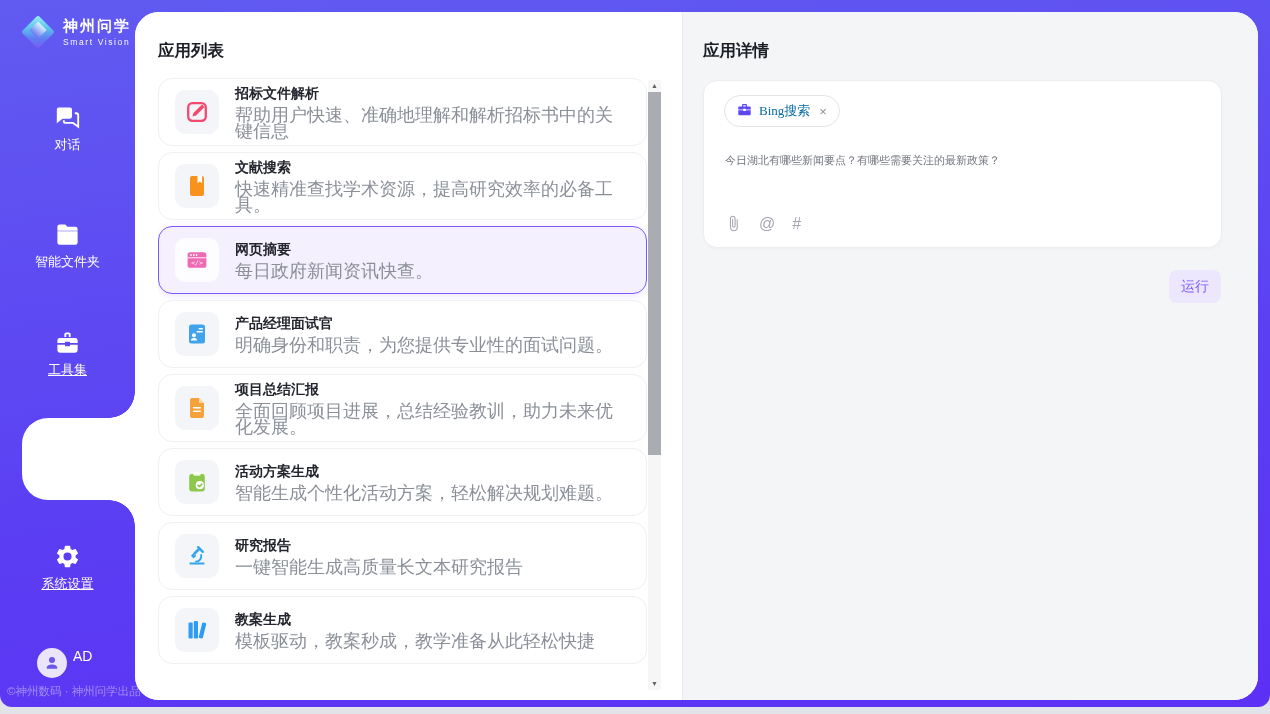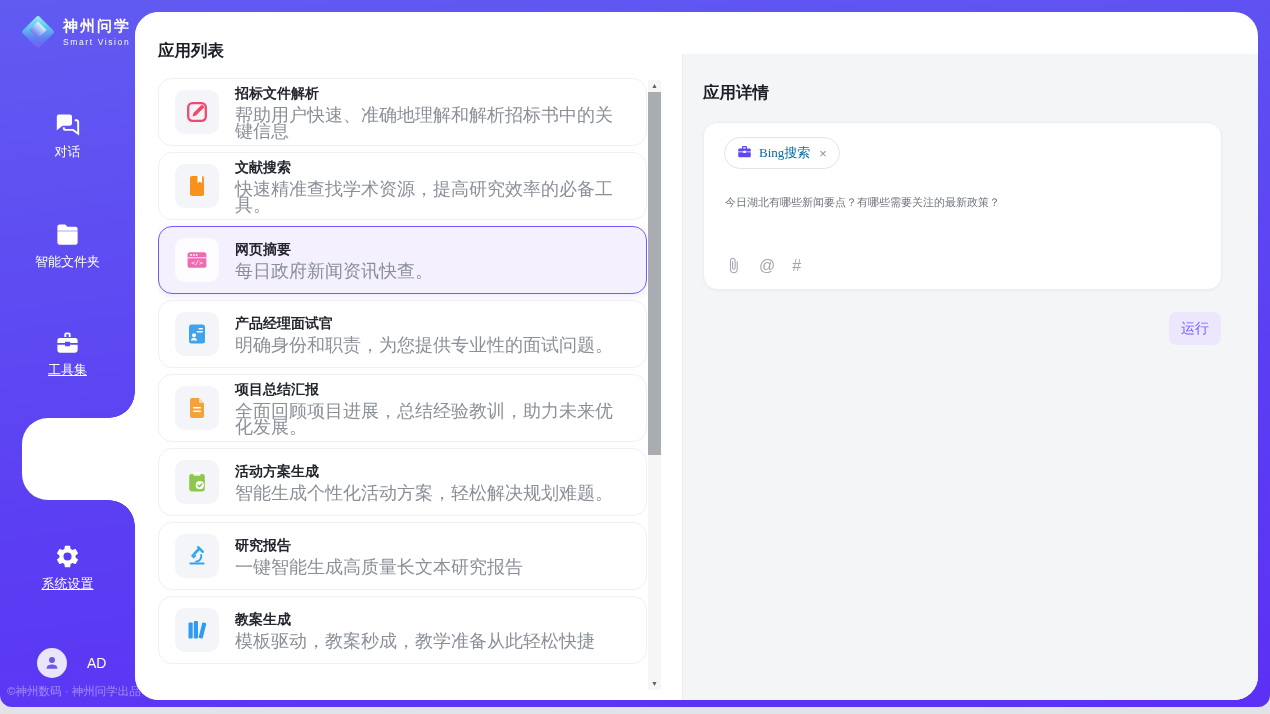--- a/index.html
+++ b/index.html
@@ -12,36 +12,36 @@
   .brand{position:absolute;left:18px;top:12px;display:flex;align-items:center;gap:5px;}
   .brand-logo{width:40px;height:40px;position:relative;flex:0 0 40px;}
   .brand-logo::before{content:"";position:absolute;left:8px;top:8px;width:24px;height:24px;
     transform:rotate(45deg);border-radius:3px;
     background:linear-gradient(135deg,#9ff0f6 0%,#5fc8ee 35%,#5f7df2 70%,#7e57ef 100%);}
   .brand-logo::after{content:"";position:absolute;left:14px;top:12px;width:12px;height:12px;
     transform:rotate(45deg);background:linear-gradient(180deg,rgba(255,255,255,.75),rgba(120,90,240,.55));}
   .brand-name{color:#fff;font-size:15px;font-weight:700;letter-spacing:2px;line-height:18px;}
   .brand-sub{color:rgba(255,255,255,.95);font-size:8.5px;letter-spacing:1.6px;margin-top:2px;}
   #side-nav .nav-item{position:absolute;left:0;width:135px;text-align:center;color:#fff;cursor:pointer;}
-  #side-nav .nav-item:nth-child(1){top:111px;}
+  #side-nav .nav-item:nth-child(1){top:104px;}
   #side-nav .nav-item:nth-child(2){top:221px;}
   #side-nav .nav-item:nth-child(3){top:329px;}
   #side-nav .nav-item:nth-child(4){top:432px;}
   #side-nav .nav-item:nth-child(5){top:543px;}
   .nav-item svg{width:27px;height:27px;display:block;margin:0 auto;}
   .nav-label{font-size:13px;margin-top:5px;}
   .nav-item.underline .nav-label{text-decoration:underline;}
   .nav-item.active{color:#5f45f3;}
   .bump{position:absolute;left:22px;top:418px;width:113px;height:82px;background:#fff;
     border-radius:26px 0 0 26px;}
   .bump::before{content:"";position:absolute;right:0;top:-26px;width:26px;height:26px;
     background:radial-gradient(circle at 0 0,rgba(0,0,0,0) 25.5px,#fff 26px);}
   .bump::after{content:"";position:absolute;right:0;bottom:-26px;width:26px;height:26px;
     background:radial-gradient(circle at 0 100%,rgba(0,0,0,0) 25.5px,#fff 26px);}
-  .user{position:absolute;left:37px;top:648px;display:flex;align-items:center;gap:20px;
+  .user{position:absolute;left:37px;top:648px;display:flex;gap:6px;
     color:#fff;font-size:14px;cursor:pointer;}
   .avatar{width:30px;height:30px;border-radius:50%;background:#eae5fa;display:flex;
     align-items:center;justify-content:center;}
   .avatar svg{width:18px;height:18px;color:#6b57e8;}
   .copyright{position:absolute;left:7px;top:684px;font-size:11.5px;color:rgba(255,255,255,.42);
     white-space:nowrap;}
   
   .content{position:absolute;left:135px;top:12px;right:12px;bottom:14px;background:#fff;
     border-radius:24px;overflow:hidden;display:flex;}
   .left-panel{width:547px;position:relative;background:#fff;flex:0 0 547px;}
@@ -60,21 +60,21 @@
   .app-name{font-size:14px;font-weight:700;color:#23262e;line-height:17px;}
   .app-desc{font-size:18px;color:#8a8f98;margin-top:5px;line-height:16px;}
   .scrollbar{position:absolute;right:21px;top:68px;bottom:10px;width:13px;background:#f6f6f7;
     border-radius:2px;}
   .scroll-arrow{position:absolute;left:0;width:13px;text-align:center;font-size:7px;
     color:#5f6368;cursor:pointer;line-height:10px;}
   .scroll-arrow.up{top:1px;}
   .scroll-arrow.down{bottom:1px;}
   .scroll-thumb{position:absolute;left:0;top:12px;width:13px;height:363px;background:#a9acb0;
     cursor:pointer;}
-  .right-panel{flex:1;background:#f4f5f7;border-left:1px solid #ebebef;position:relative;margin-top:42px;}
+  .right-panel{flex:1;background:#f4f5f7;border-left:1px solid #ebebef;position:relative;}
   .right-panel .panel-title{position:absolute;left:20px;top:28px;}
   .detail-card{position:absolute;left:20px;right:36px;top:68px;height:166px;background:#fff;
     border:1px solid #ededf0;border-radius:14px;box-shadow:0 1px 3px rgba(0,0,0,.03);}
   .tool-tag{position:absolute;left:20px;top:14px;height:32px;display:inline-flex;align-items:center;
     gap:7px;padding:0 12px;border:1px solid #e4e4e8;border-radius:17px;background:#fff;
     cursor:pointer;box-sizing:border-box;}
   .tool-tag svg{width:15px;height:15px;color:#5c48f0;}
   .tag-label{font-size:13px;color:#0369a1;font-family:Liberation Serif, serif;}
   .tag-close{color:#8e9097;font-size:13px;margin-left:2px;cursor:pointer;}
   .prompt-text{position:absolute;left:21px;top:70px;right:20px;font-size:11px;color:#70747e;

